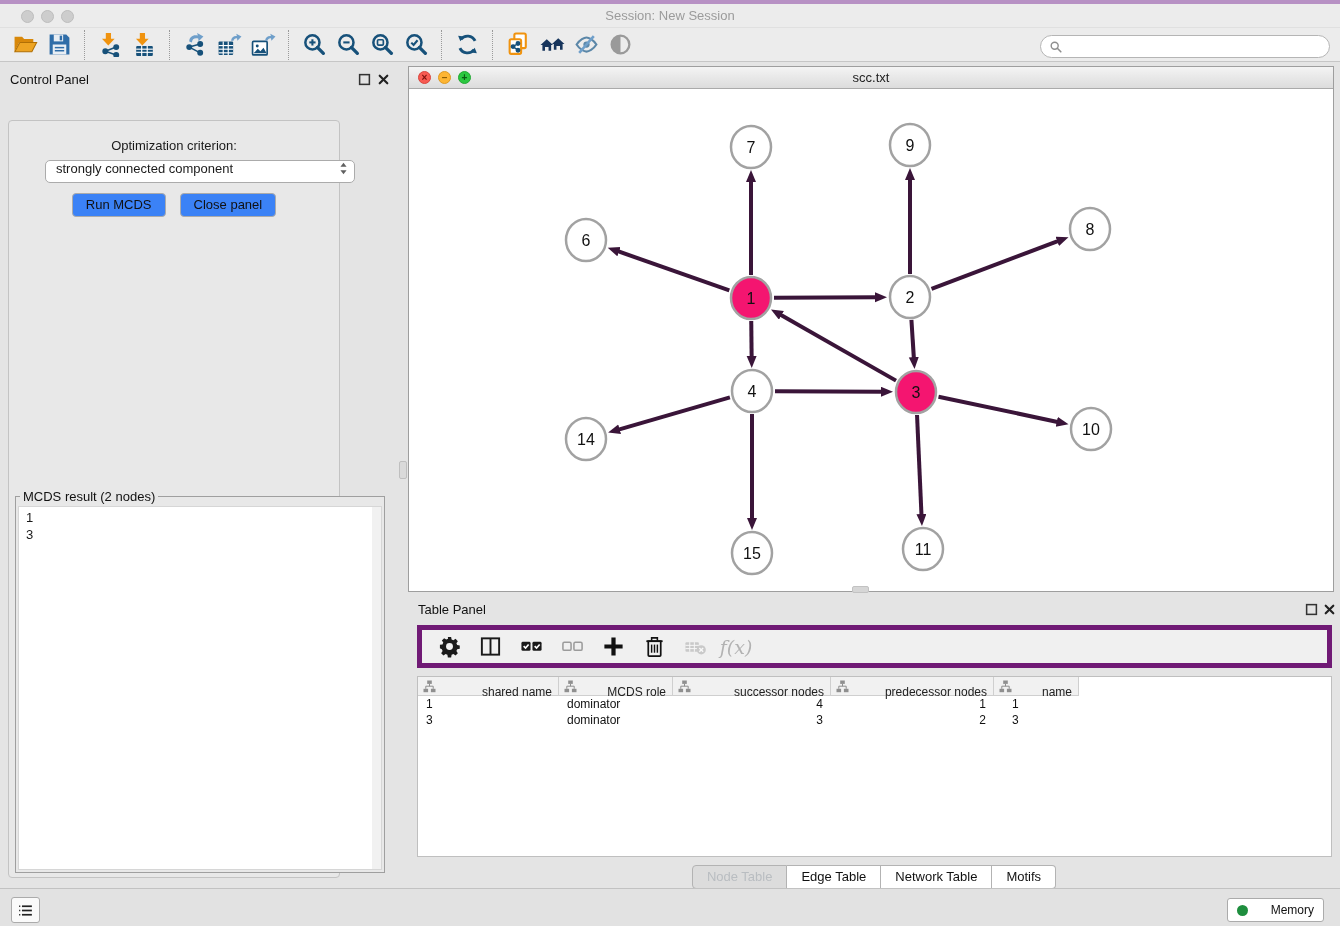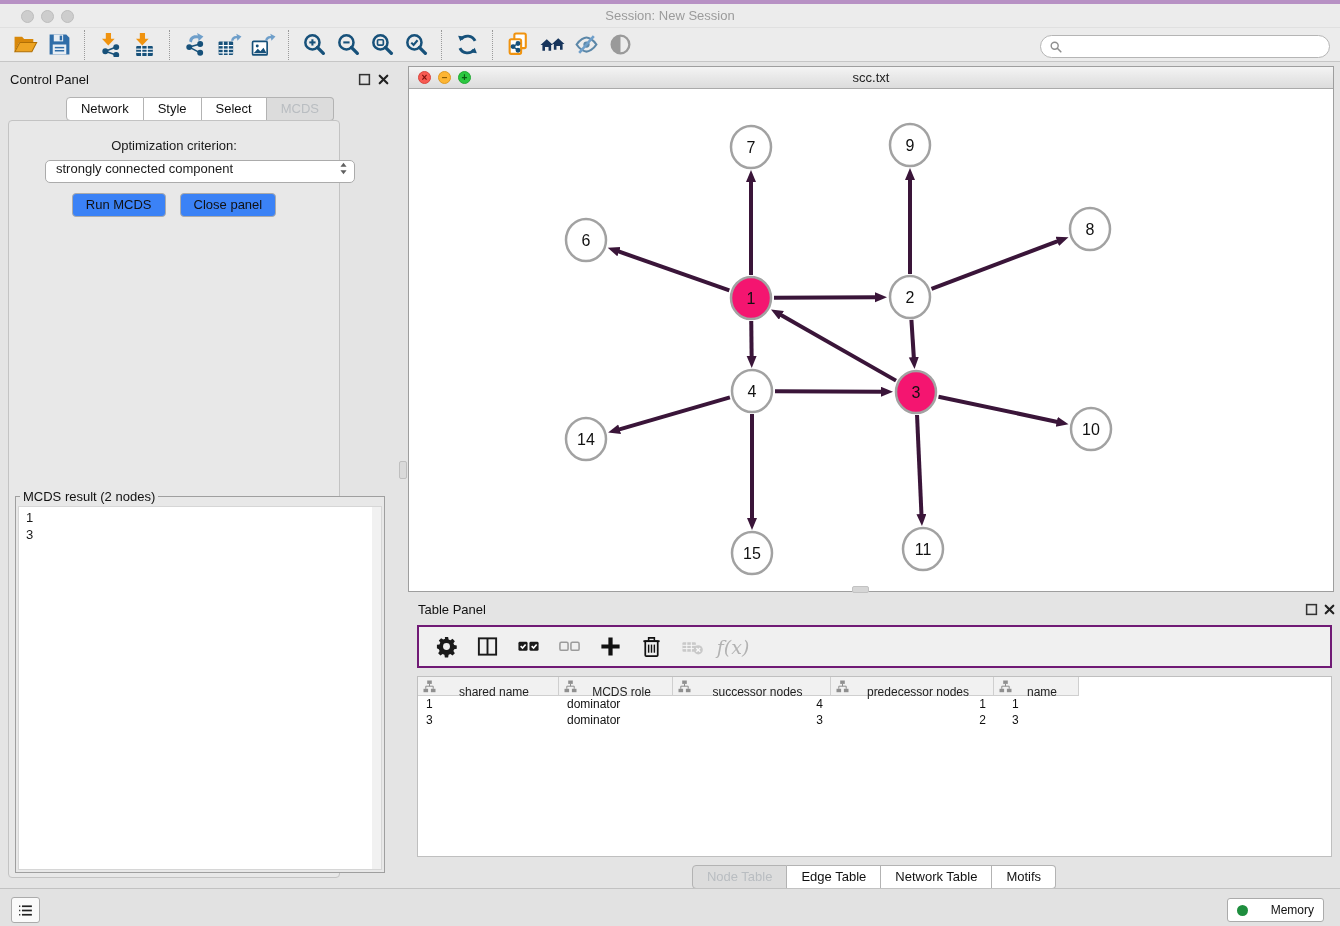--- a/index.html
+++ b/index.html
@@ -52,29 +52,29 @@
   .light.red { background:#f85a52; border:1px solid #d8453d; color:#7d100c; }
   .light.yel { background:#fdb533; border:1px solid #dd9a23; color:#895c06; }
   .light.grn { background:#2bc840; border:1px solid #24a834; color:#0a5c14; }
   .net-canvas { position:absolute; left:0; top:22px; width:924px; height:502px; background:#fff; }
 
   .divider-v { position:absolute; left:399px; top:461px; width:8px; height:18px; background:#dadada; border:1px solid #bfbfbf; border-radius:2px; }
   .divider-h { position:absolute; left:852px; top:586px; width:17px; height:7px; background:#d6d6d6; border:1px solid #c2c2c2; border-radius:2px; }
 
   
   .table-panel { position:absolute; left:408px; top:596px; width:932px; height:292px; }
-  .tp-toolbar { position:absolute; left:9px; top:29px; width:915px; height:43px; background:#f0f0f0; border:2px solid #701a75; display:flex; align-items:center; padding-left:14px; gap:15px; }
+  .tp-toolbar { position:absolute; left:9px; top:29px; width:915px; height:43px; background:#f0f0f0; border:5px solid #701a75; display:flex; align-items:center; padding-left:14px; gap:15px; }
   .tp-btn { width:26px; height:26px; display:flex; align-items:center; justify-content:center; }
   .tp-btn svg { width:23px; height:23px; }
   .tp-btn .fx { font-family:"DejaVu Serif", serif; font-style:italic; font-size:19px; color:#b2b2b2; }
   .tp-table { position:absolute; left:9px; top:80px; width:915px; height:181px; background:#fff; border:1px solid #bfbfbf; overflow:hidden; }
   .tp-hrow { display:flex; height:19px; }
   .tp-hcell { background:#f1f1f1; border-right:1px solid #cfcfcf; border-bottom:1px solid #cfcfcf; display:flex; align-items:center; font-size:12px; color:#222; }
   .tp-hcell svg { width:13px; height:13px; margin:0 0 0 5px; flex:none; }
-  .tp-hcell .lbl { flex:1; text-align:center; padding-right:6px;margin-top:12px; }
+  .tp-hcell .lbl { flex:1; text-align:right; padding-right:6px;margin-top:12px; }
   .tp-row { display:flex; height:16px; font-size:12px; color:#111; }
   .tp-cell { overflow:hidden; white-space:nowrap; }
   .tabs-bottom { position:absolute; left:0; top:269px; width:100%; display:flex; justify-content:center; }
 
   
   .status-bar { position:absolute; left:0; top:888px; width:1340px; height:38px; background:#e2e2e2; border-top:1px solid #c2c2c2; }
   .list-btn { position:absolute; left:11px; top:8px; width:29px; height:26px; background:#fafafa; border:1px solid #ababab; border-radius:3px; display:flex; align-items:center; justify-content:center; }
   .list-btn svg { width:17px; height:17px; }
   .memory-btn { position:absolute; right:16px; top:9px; height:24px; background:#fff; border:1px solid #ababab; border-radius:3px; display:flex; align-items:center; padding:0 9px; gap:23px; font-size:12px; color:#111; }
   .memory-btn .dot { width:11px; height:11px; border-radius:50%; background:#1e8e3e; }
@@ -259,26 +259,20 @@
 
 <div class="control-panel">
   <div class="panel-head">Control Panel</div>
   <span class="panel-ctl" style="left:358px"><svg viewBox="0 0 12 12" fill="none" stroke="#333" stroke-width="1.4">
         <rect x="1.5" y="1.5" width="9" height="9"></rect>
       </svg></span>
   <span class="panel-ctl" style="left:377px"><svg viewBox="0 0 12 12" stroke="#222" stroke-width="2" stroke-linecap="round">
         <line x1="2.5" y1="2.5" x2="9.5" y2="9.5"></line>
         <line x1="9.5" y1="2.5" x2="2.5" y2="9.5"></line>
       </svg></span>
-  <div class="cp-tabs" id="cp-tabs">
-      <button class="tab-btn">Network</button>
-      <button class="tab-btn">Style</button>
-      <button class="tab-btn">Select</button>
-      <button class="tab-btn sel">MCDS</button>
-    </div>
   <div class="cp-body">
     <div class="opt-label">Optimization criterion:</div>
     <div class="criterion">
       <span class="val">strongly connected component</span>
       <svg viewBox="0 0 10 16">
           <path d="M5 1.5l3.4 4.5H1.6z" fill="#5f5f5f"></path>
           <path d="M5 14.5L1.6 10h6.8z" fill="#5f5f5f"></path>
         </svg>
     </div>
     <div class="btn-row">

